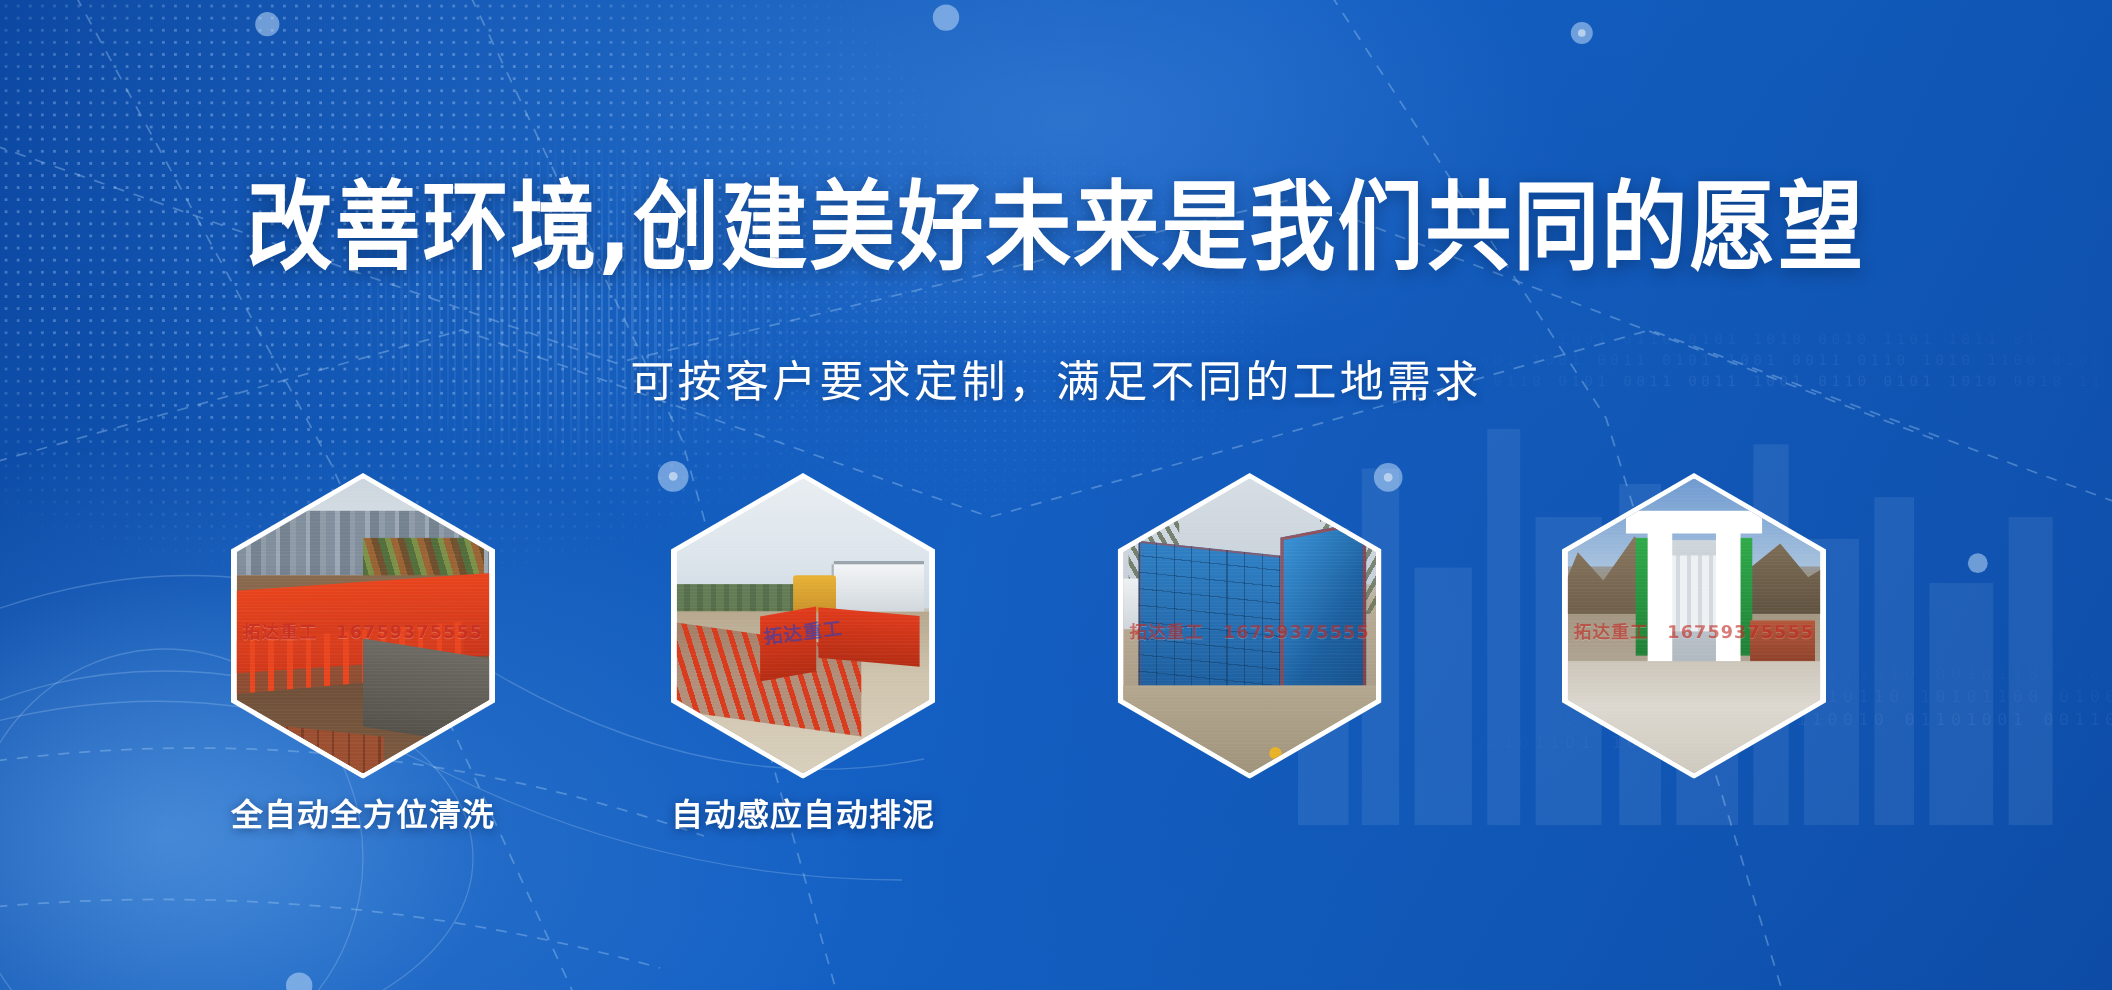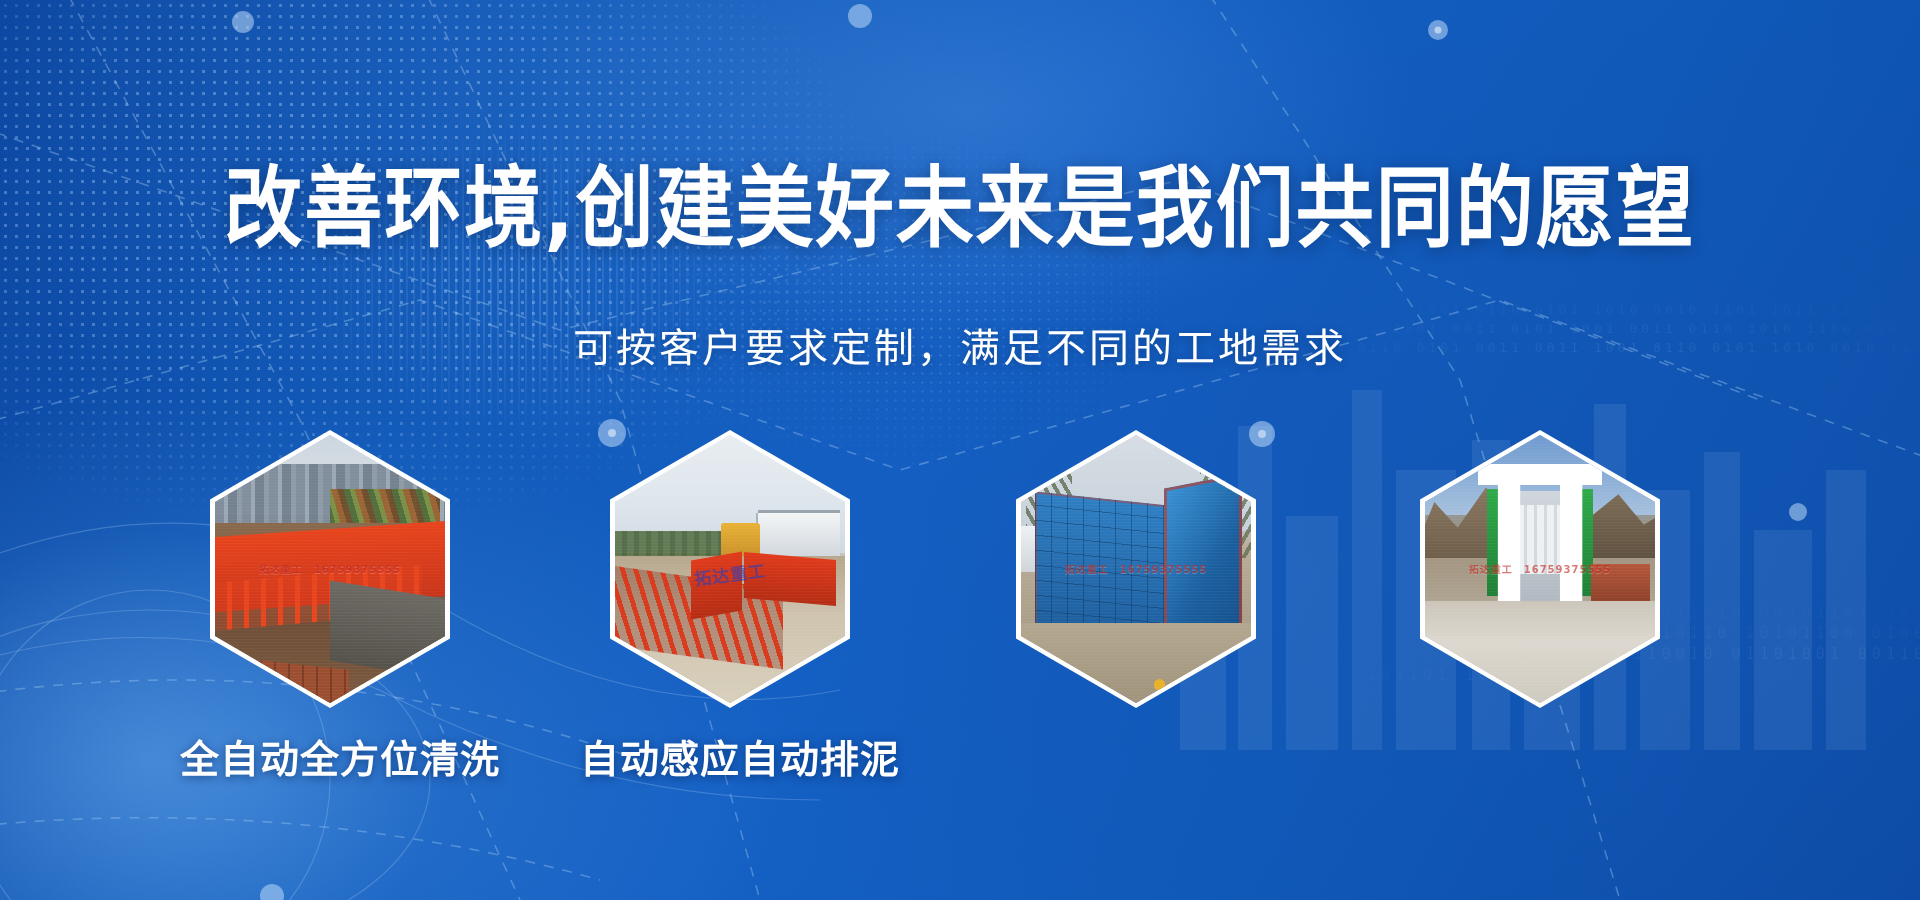--- a/index.html
+++ b/index.html
@@ -111,34 +111,33 @@
   .hexinner{
     position:absolute;left:5px;top:5px;width:230px;height:268px;
     -webkit-clip-path:polygon(50% 0%,100% 25%,100% 75%,50% 100%,0% 75%,0% 25%);
             clip-path:polygon(50% 0%,100% 25%,100% 75%,50% 100%,0% 75%,0% 25%);
     overflow:hidden;
   }
   .photo{position:absolute;inset:0;}
   .wm{
     position:absolute;left:0;right:0;top:47%;
     text-align:center;white-space:nowrap;
-    font-size:10px;font-weight:700;letter-spacing:1px;
+    font-size:16px;font-weight:700;letter-spacing:1px;
     font-family:"DejaVu Sans","Liberation Sans",sans-serif;
     opacity:.62;
   }
   .wm.red{color:#c22b25;text-shadow:0 1px 0 rgba(255,255,255,.35);}
   .wm.blue{color:#2b3fbe;transform:rotate(-7deg);font-size:17px;}
   .caption{
     position:absolute;left:-30px;width:300px;top:292px;
     text-align:center;color:#ffffff;
-    font-size:39px;line-height:38px;font-weight:700;letter-spacing:1px;
+    font-size:29px;line-height:38px;font-weight:700;letter-spacing:1px;
     font-family:"DejaVu Sans","Liberation Sans",sans-serif;
     text-shadow:0 2px 9px rgba(3,28,75,.55);
     white-space:nowrap;
-    margin-top:19px;
   }
 
   
   .p1{background:linear-gradient(#c9d3dc 0%,#d7dee5 26%,#b9b0a4 34%,#8e7a66 100%);}
   .p1 .sky{position:absolute;left:0;right:0;top:0;height:30%;background:linear-gradient(#ccd6de,#dde3e8);}
   .p1 .city{position:absolute;left:0;right:0;top:11%;height:22%;
     background:repeating-linear-gradient(90deg,#7d8a98 0 9px,#98a5b2 9px 13px,#6f7d8c 13px 22px,#8b97a4 22px 27px);
     -webkit-mask-image:linear-gradient(90deg,#000 0 100%);mask-image:linear-gradient(90deg,#000 0 100%);opacity:.95;}
   .p1 .mach{position:absolute;right:2%;top:20%;width:48%;height:14%;
     background:repeating-linear-gradient(74deg,#4d6b33 0 6px,#7a8f3f 6px 11px,#9c5f2a 11px 17px,#6d4a25 17px 23px);opacity:.92;}

